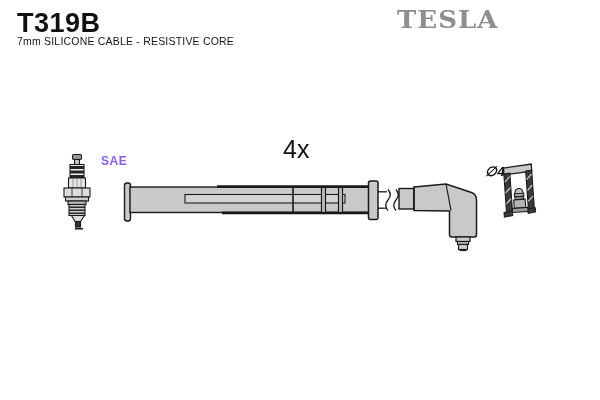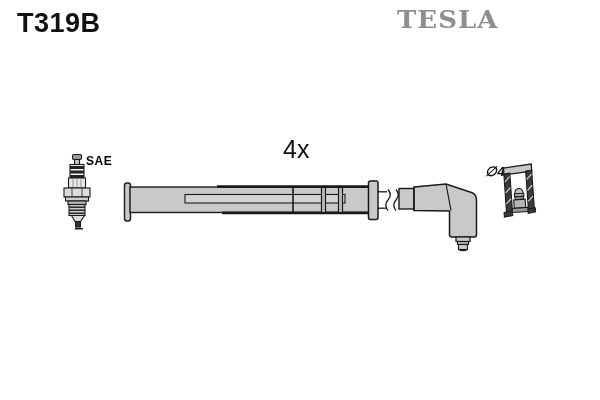--- a/index.html
+++ b/index.html
@@ -23,41 +23,42 @@
   }
   .brand-logo{
     left:397px;top:5px;
     font-family:"DejaVu Serif", serif;
     font-size:26px;font-weight:bold;color:#8e8e8e;
     letter-spacing:1px;
     transform:scaleY(0.95);
     transform-origin:top left;
   }
   .sae-label{
-    left:86px;top:154px;
-    font-size:12px;font-weight:bold;color:#000000;
+    left:101px;top:154px;
+    font-size:12px;font-weight:bold;color:#8b5cf6;
     letter-spacing:0.6px;
   }
   .qty-label{
     left:283px;top:135px;
     font-size:25px;color:#111;text-align:center;
   }
   .dia-label{
     left:485px;top:163px;
     font-size:13.5px;font-weight:bold;font-style:italic;color:#111;
     letter-spacing:0.5px;
   }
   svg{position:absolute;left:0;top:0;}
 </style>
 </head>
 <body>
 
 <div class="canvas">
 
   <span class="abs part-number">T319B</span>
+  <span class="abs subtitle">7mm SILICONE CABLE - RESISTIVE CORE</span>
   <span class="abs brand-logo">TESLA</span>
 
   <span class="abs sae-label">SAE</span>
   <span class="abs qty-label">4x</span>
   <span class="abs dia-label">∅4</span>
 
   <svg width="600" height="400" viewBox="0 0 600 400">
 
     <g stroke-width="1.1">
       <rect x="72.5" y="154.5" width="9" height="5" rx="1.2" fill="#9a9a9a" stroke="#1a1a1a"></rect>

